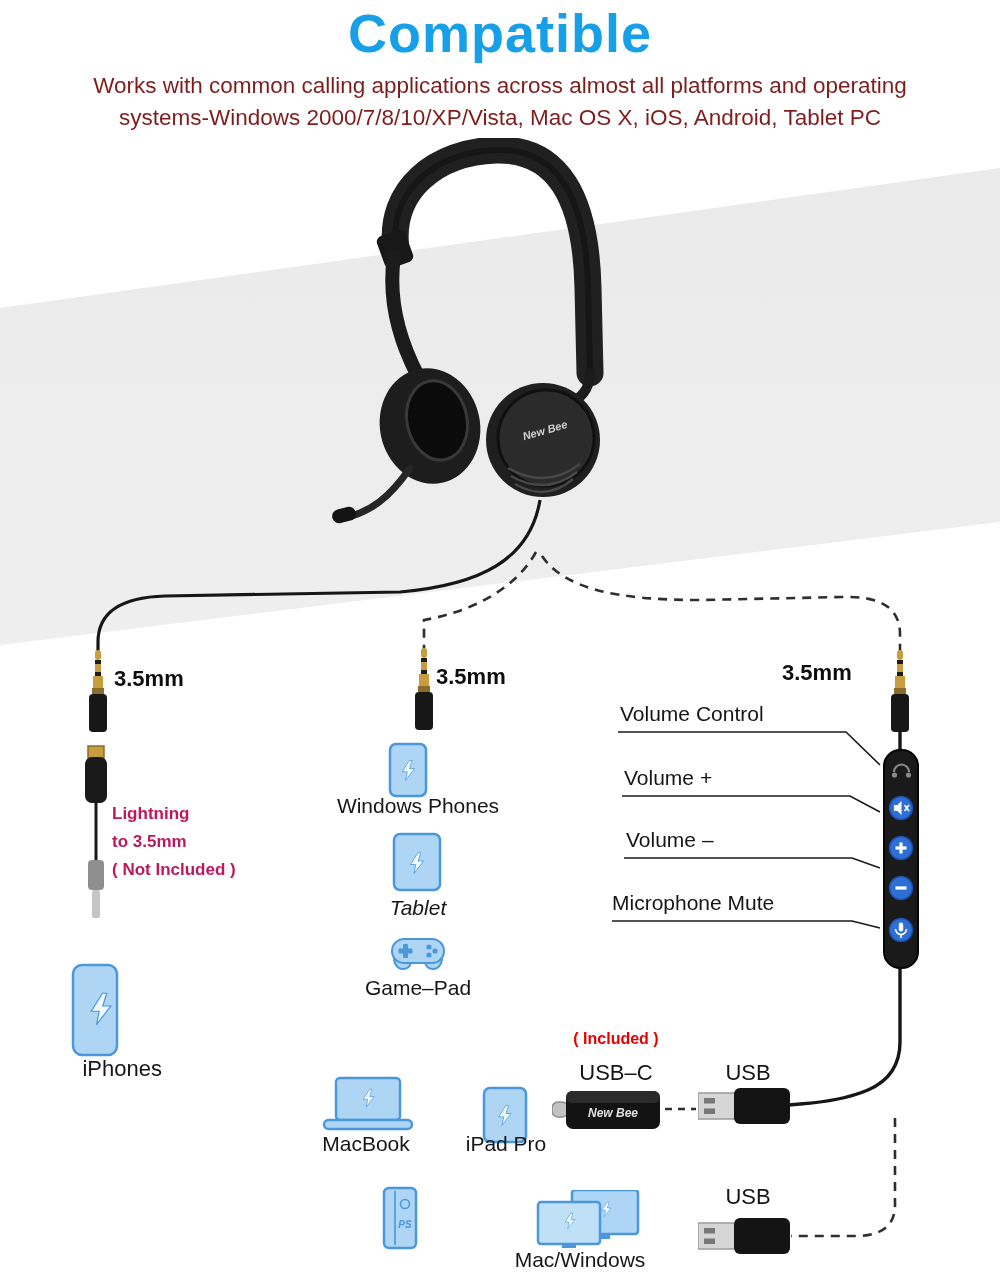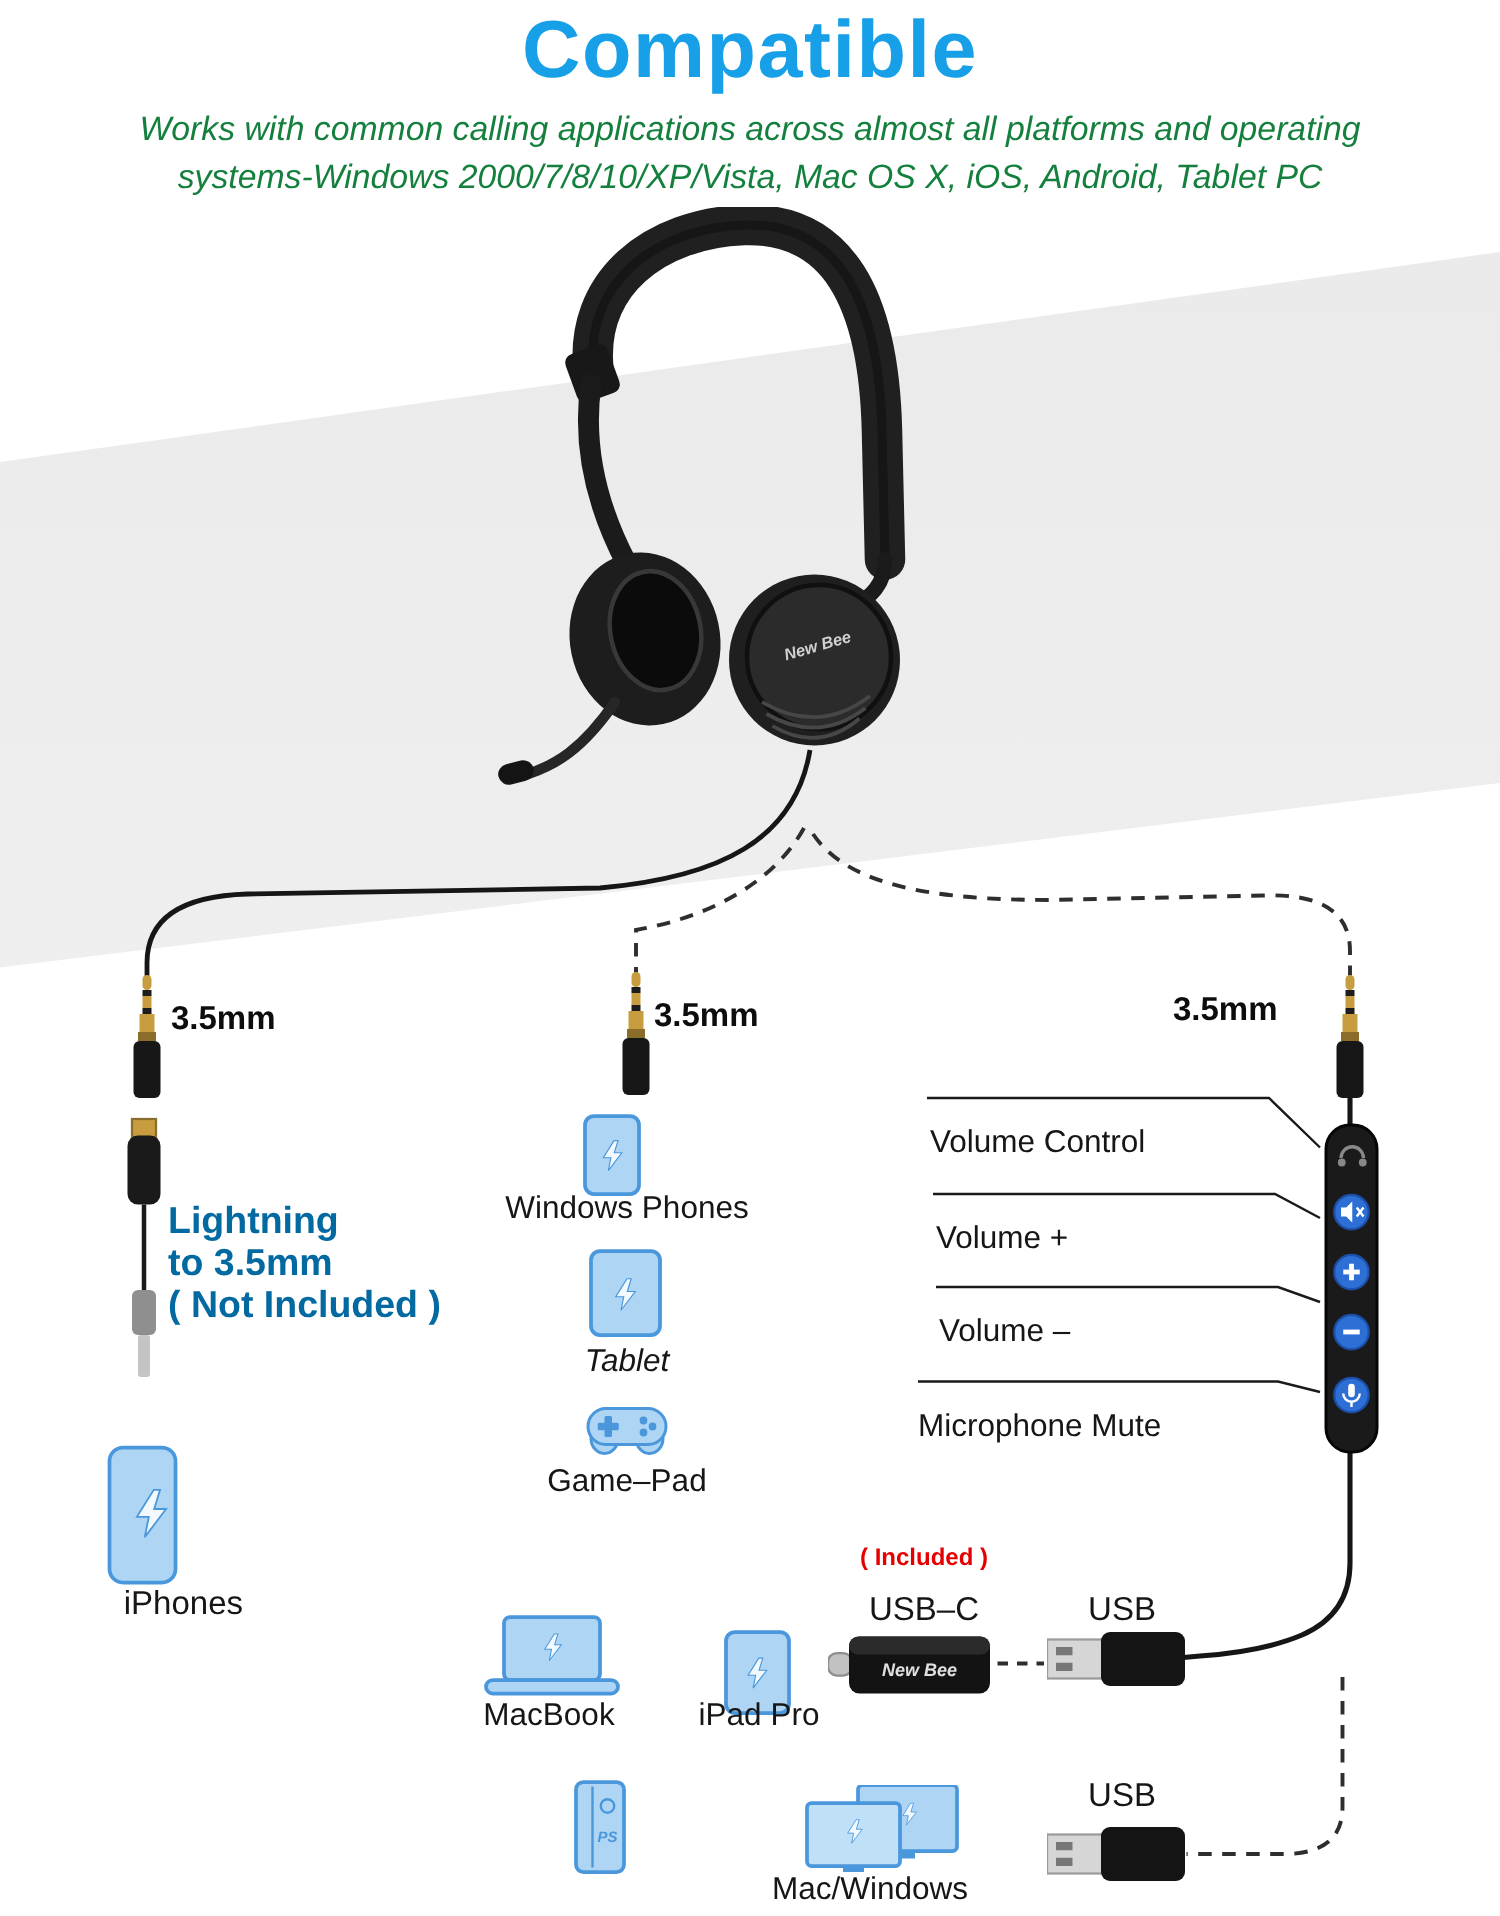--- a/index.html
+++ b/index.html
@@ -4,25 +4,25 @@
 <style>
   html,body{margin:0;padding:0;background:#fff;}
   body{font-family:"Liberation Sans", sans-serif;}
   .canvas{position:relative;width:1000px;height:1277px;margin:0 auto;background:#ffffff;overflow:hidden;}
   .abs{position:absolute;}
   .bg-band{position:absolute;inset:0;background:linear-gradient(180deg,#e9e9e9,#f4f4f4);
            clip-path:polygon(0 308px,1000px 168px,1000px 522px,0 645px);}
   .title{position:absolute;top:2px;left:0;width:100%;text-align:center;
          font-size:54px;font-weight:bold;color:#17a0e8;letter-spacing:1px;}
   .subtitle{position:absolute;top:70px;left:0;width:100%;text-align:center;
-            font-size:22.5px;color:#15803d;line-height:32px;font-style:italic;}
+            font-size:22.5px;color:#7f1d1d;line-height:32px;}
   .lbl{position:absolute;font-size:21px;color:#161616;text-align:center;}
-  .lbl-left{text-align:right;margin-top:48px;}
+  .lbl-left{text-align:right;}
   .jack-lbl{position:absolute;font-size:22px;font-weight:bold;color:#0d0d0d;}
-  .red-note{position:absolute;font-size:25px;font-weight:bold;color:#0369a1;line-height:28px;}
+  .red-note{position:absolute;font-size:17px;font-weight:bold;color:#be185d;line-height:28px;}
   .red-inline{position:absolute;font-size:16px;font-weight:bold;color:#e60000;text-align:center;}
   svg{display:block;}
 </style>
 </head>
 <body>
 
 <div class="canvas">
 
   <div class="bg-band"></div>
 

